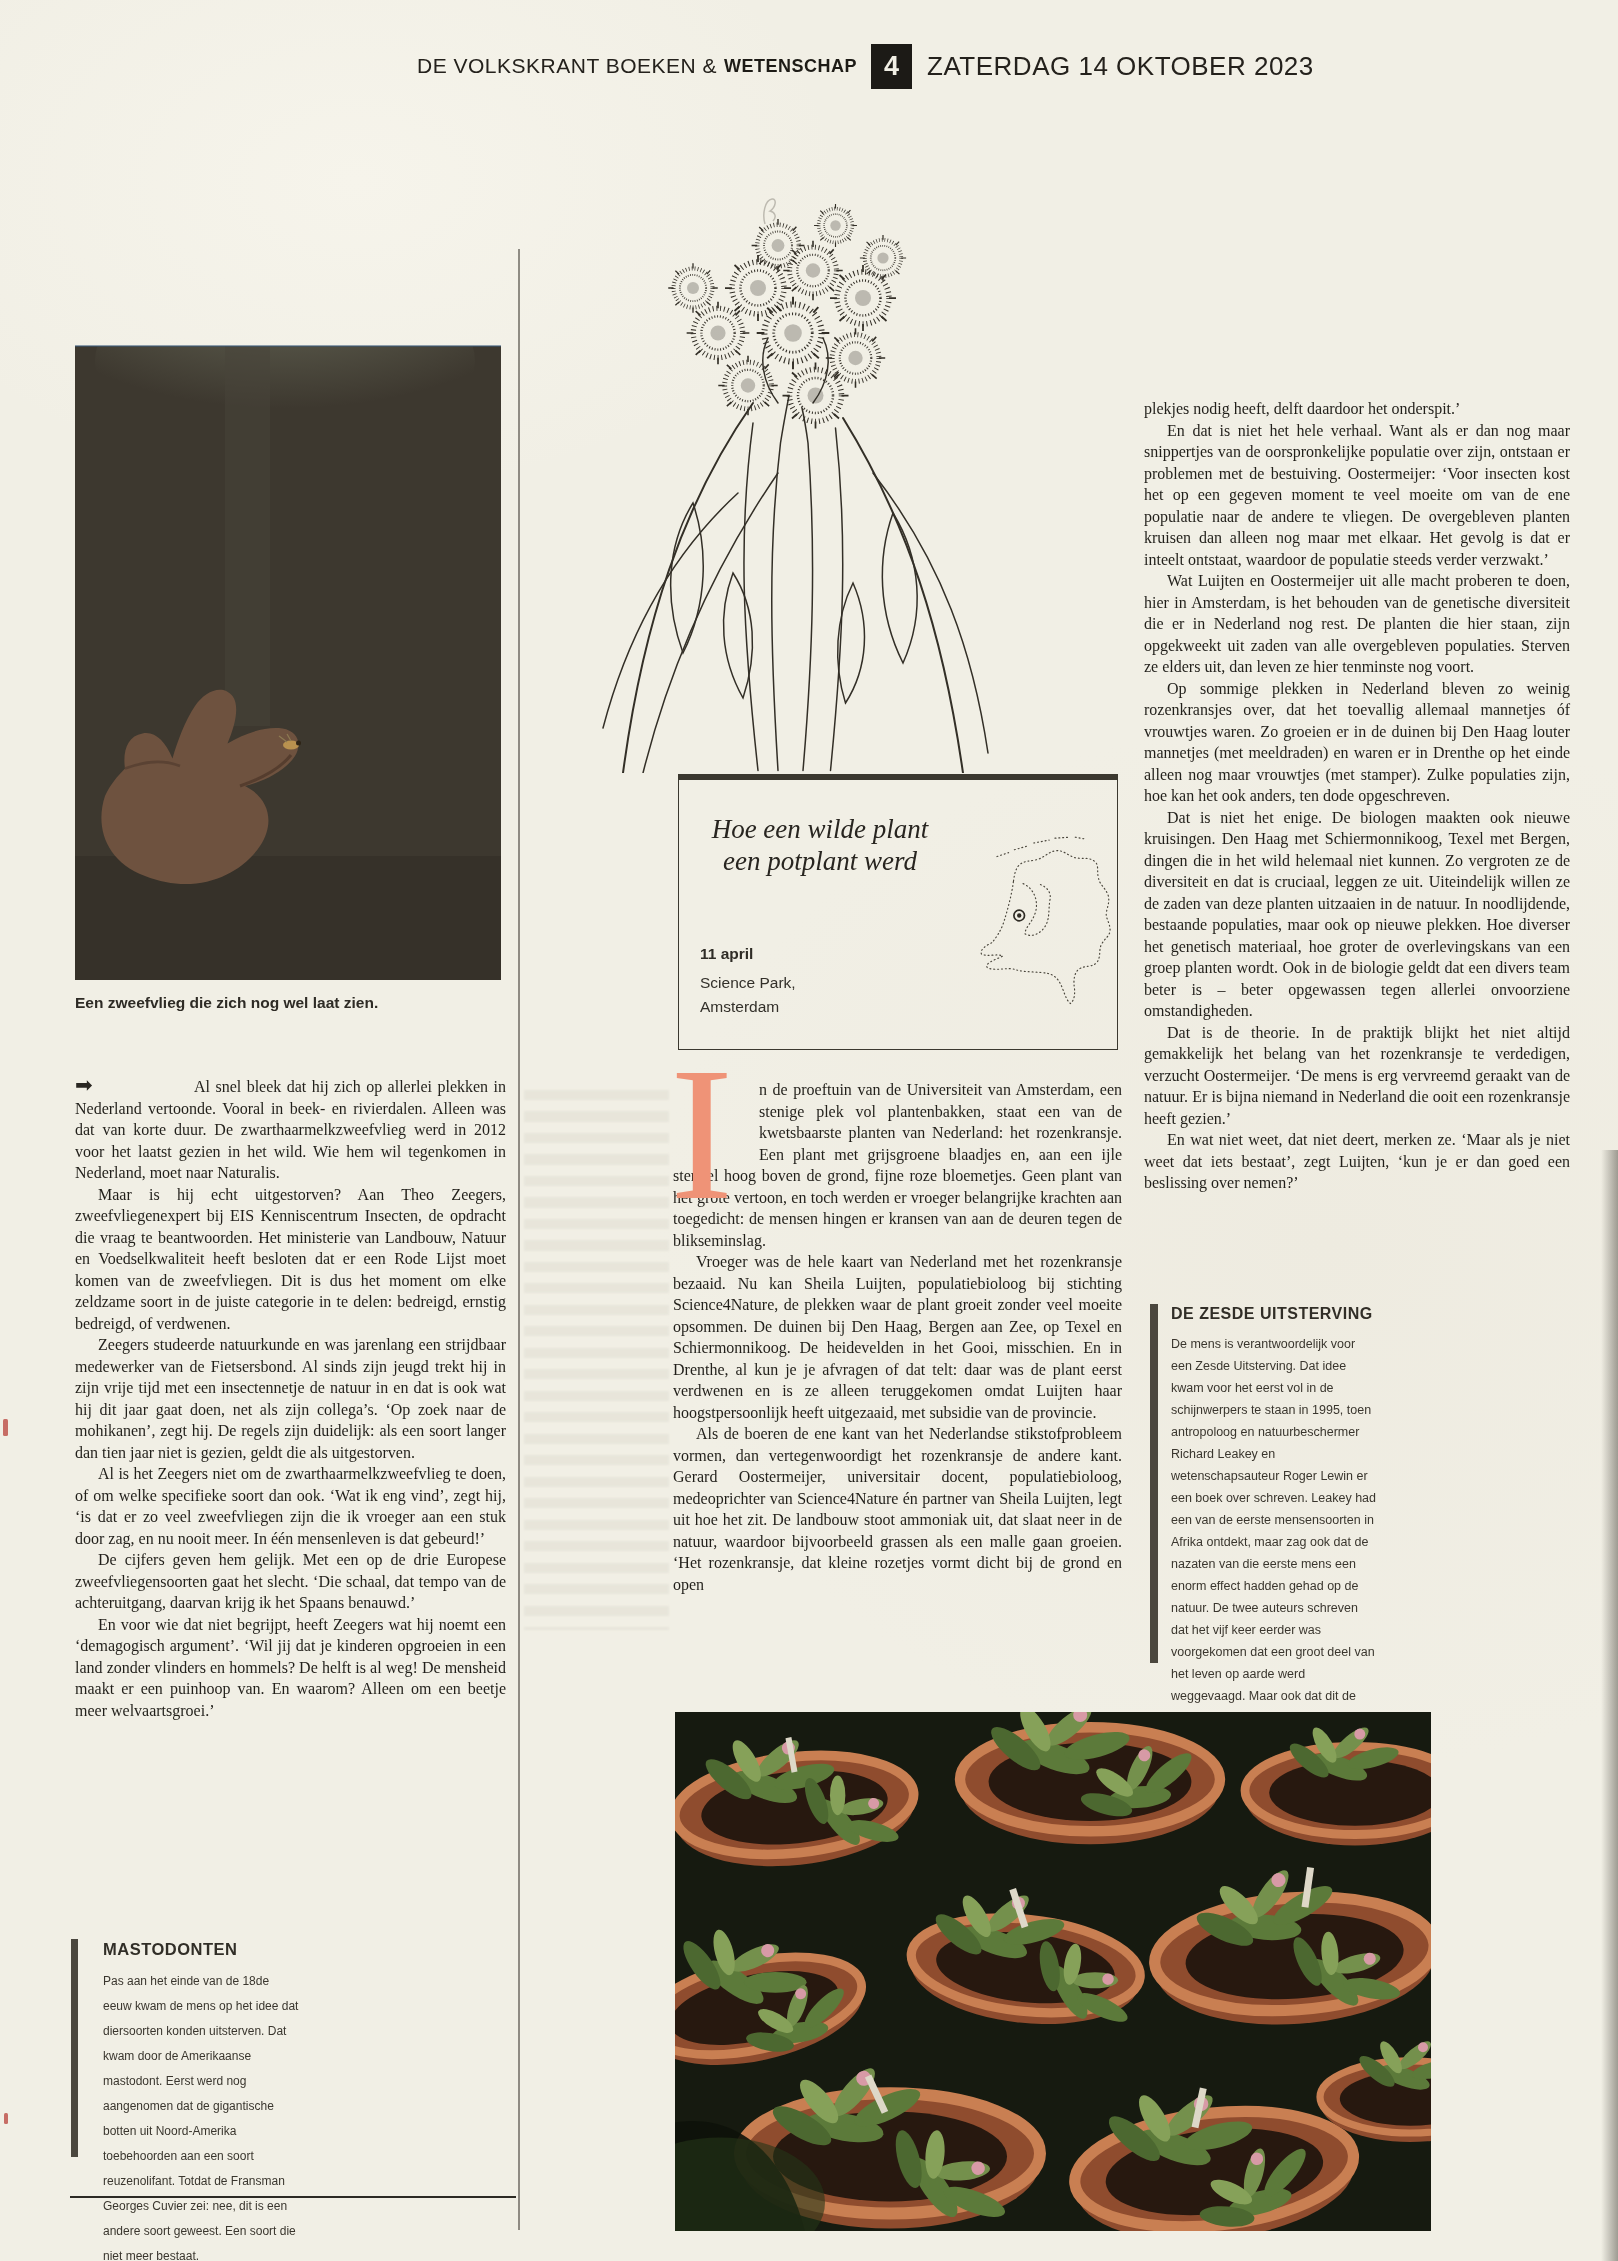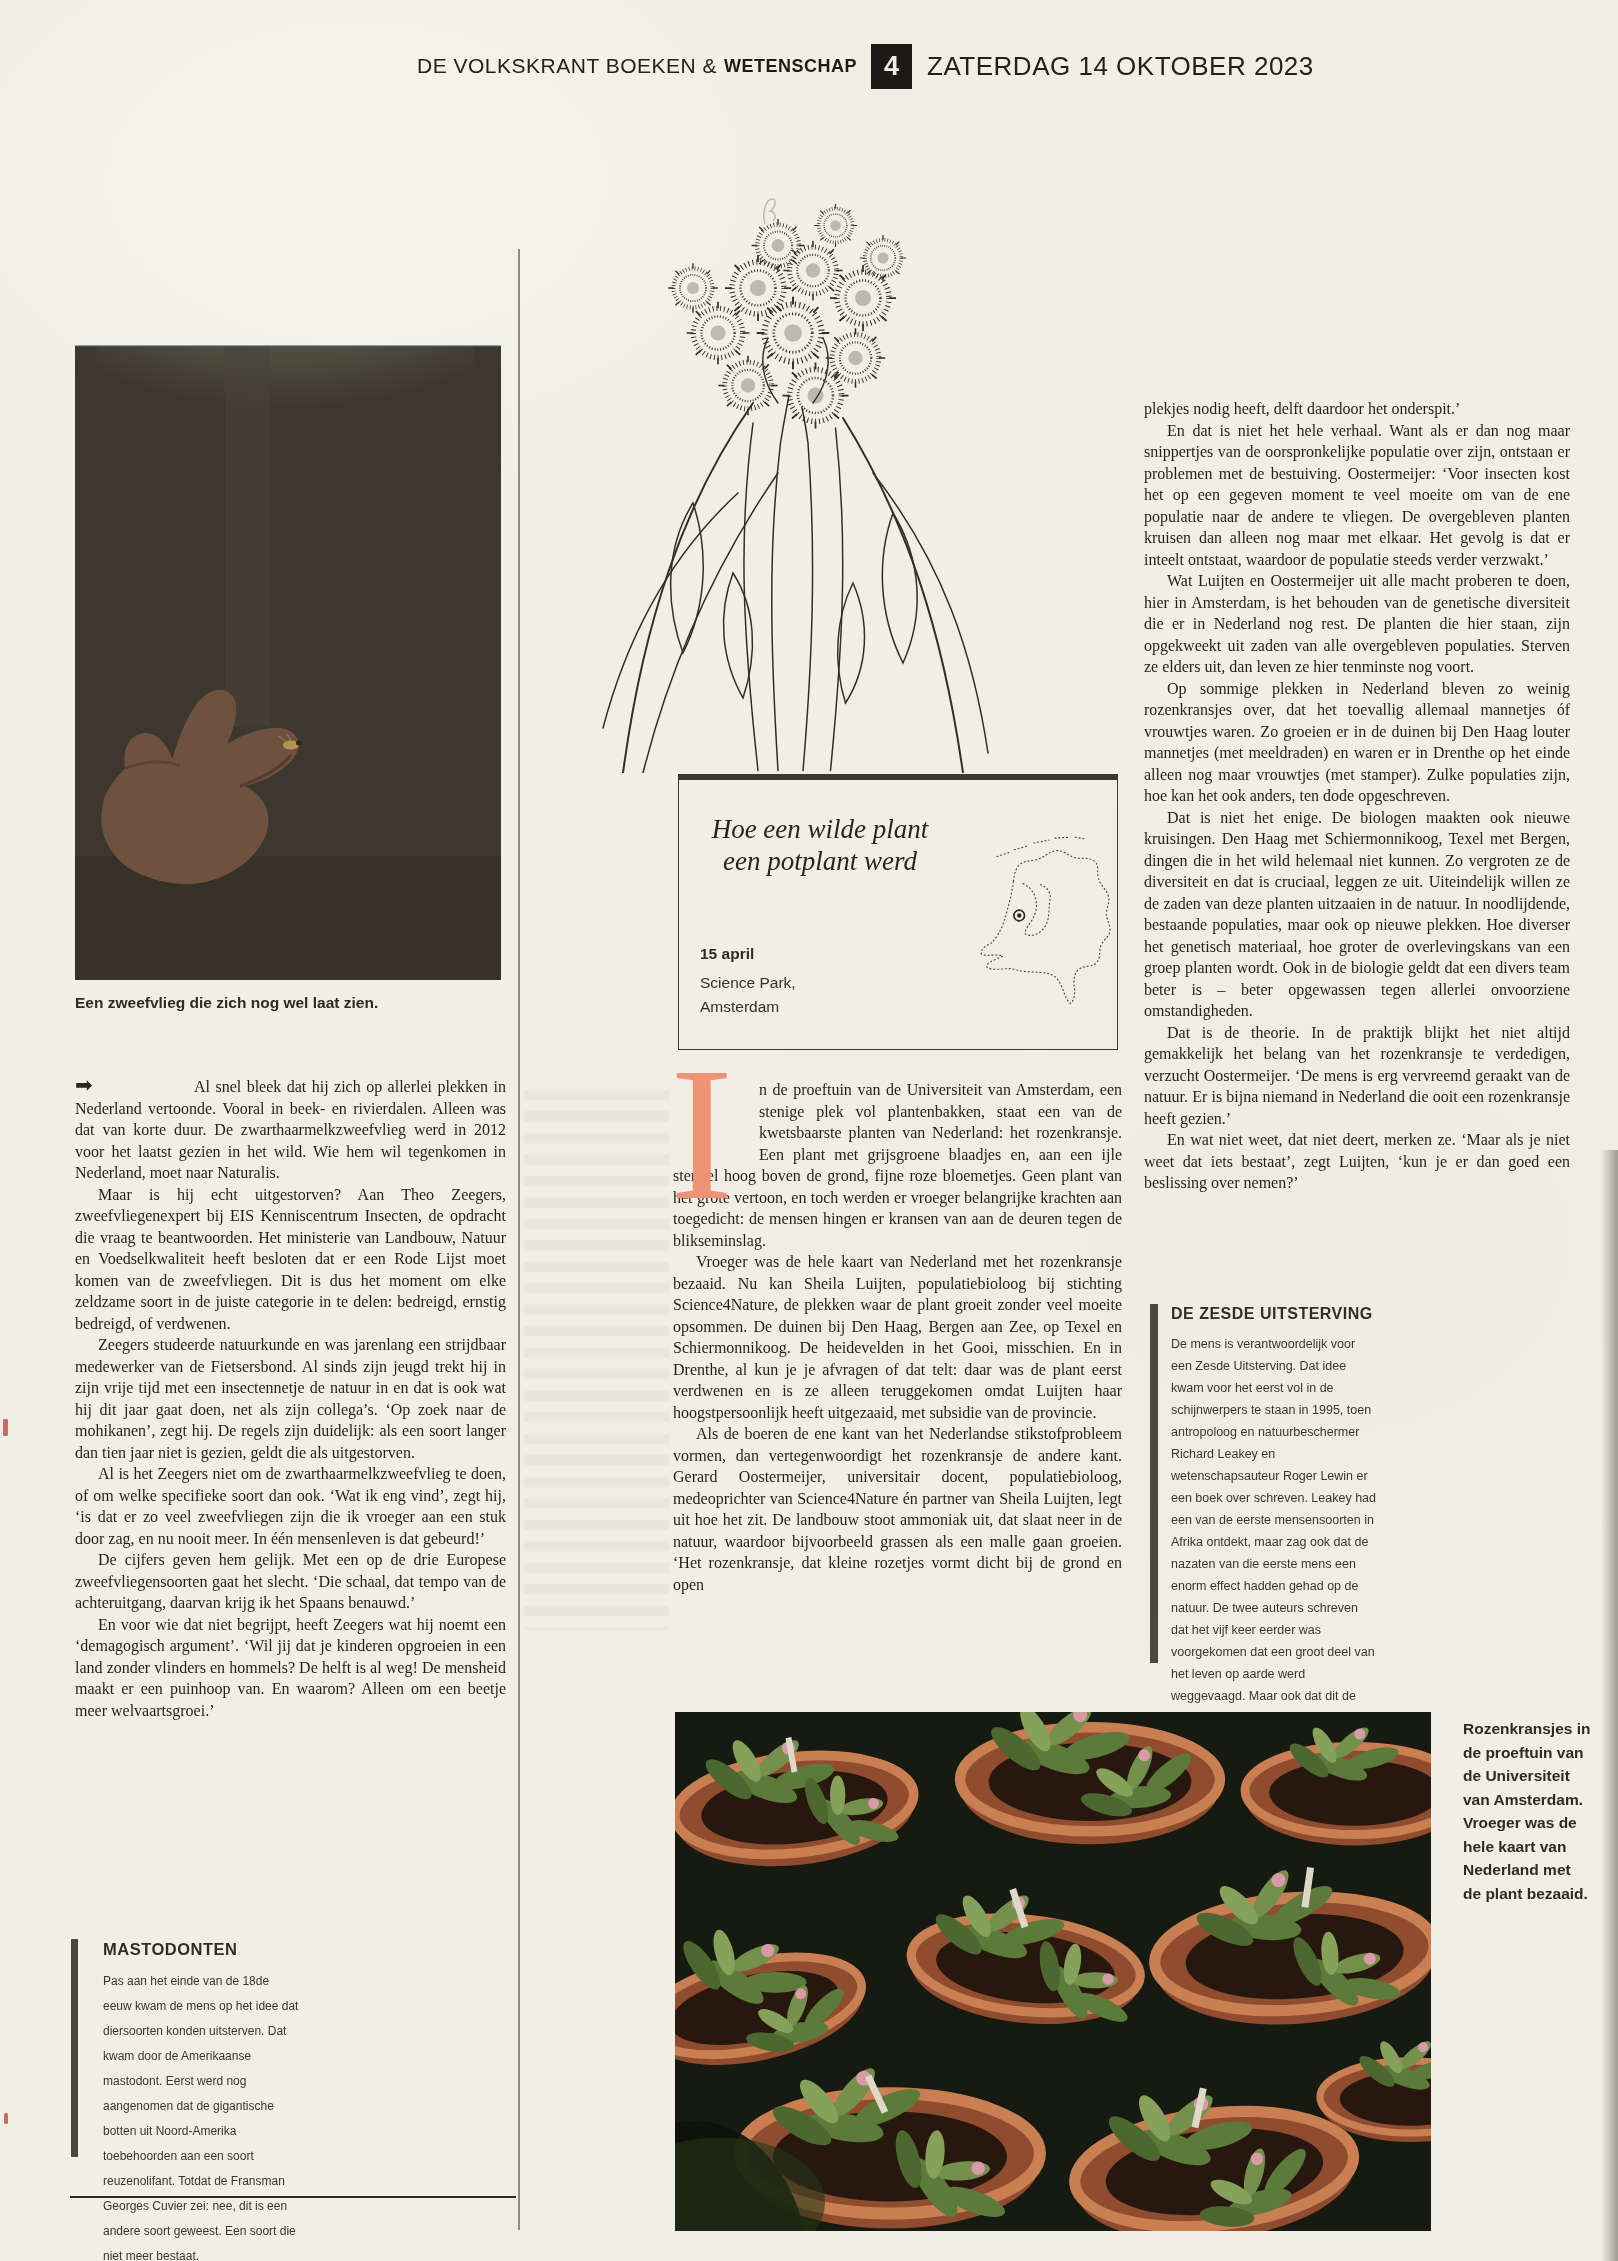--- a/index.html
+++ b/index.html
@@ -179,21 +179,21 @@
     </svg>
   </div>
   <div id="photo-left-topline"></div>
   <div id="caption-left">Een zweefvlieg die zich nog wel laat zien.</div>
 
   <div id="inset">
     <div id="inset-title">
       <span style="display:block">Hoe een wilde plant</span>
       <span style="display:block">een potplant werd</span>
     </div>
-    <div id="inset-date">15 april</div>
+    <div id="inset-date">11 april</div>
     <div id="inset-loc">Science Park,
 Amsterdam</div>
     <svg id="inset-map" viewBox="0 0 300 380">
       <g fill="none" stroke="#4a463c" stroke-width="2.4" stroke-dasharray="2 6" stroke-linecap="round">
         <path d="M96,120 C92,150 84,178 76,204 C70,222 60,236 52,246 C40,252 26,260 30,270 C44,276 62,268 74,274
                  C58,282 36,288 42,298 C60,306 84,296 100,302 C118,308 150,306 168,310 C184,314 192,326 198,342
                  C204,358 208,368 214,372 C222,366 224,352 222,338 C220,324 222,310 230,302 C244,292 258,298 268,288
                  C278,276 272,262 278,250 C286,236 296,232 296,220 C296,206 288,198 288,186 C290,172 296,162 292,148
                  C286,132 274,126 272,112 C268,98 274,86 264,78 C252,68 236,74 222,70 C206,64 198,54 184,56
                  C168,58 160,70 146,74 C132,78 120,76 110,84 C100,92 98,106 96,120 Z"></path>
@@ -294,16 +294,15 @@
         <rect x="-7" y="-80" width="14" height="80" transform="translate(700,430) rotate(-18)"></rect>
         <rect x="-7" y="-80" width="14" height="80" transform="translate(1260,390) rotate(8)"></rect>
         <rect x="-7" y="-80" width="14" height="80" transform="translate(420,800) rotate(-25)"></rect>
         <rect x="-7" y="-80" width="14" height="80" transform="translate(1040,830) rotate(12)"></rect>
         <rect x="-7" y="-70" width="12" height="70" transform="translate(240,120) rotate(-10)"></rect>
       </g>
       <path d="M0,820 C120,800 220,880 260,1037 L0,1037 Z" fill="#0d120a" opacity="0.9"></path>
       <ellipse cx="90" cy="980" rx="210" ry="130" fill="#243618" opacity="0.6"></ellipse>
     </svg>
   </div>
-  <div id="caption-bottom">Rozenkransjes in de proeftuin van de Universiteit van Amsterdam. Vroeger was de hele kaart van Nederland met de plant bezaaid.</div>
 
 </div>
 
 
 </body></html>

